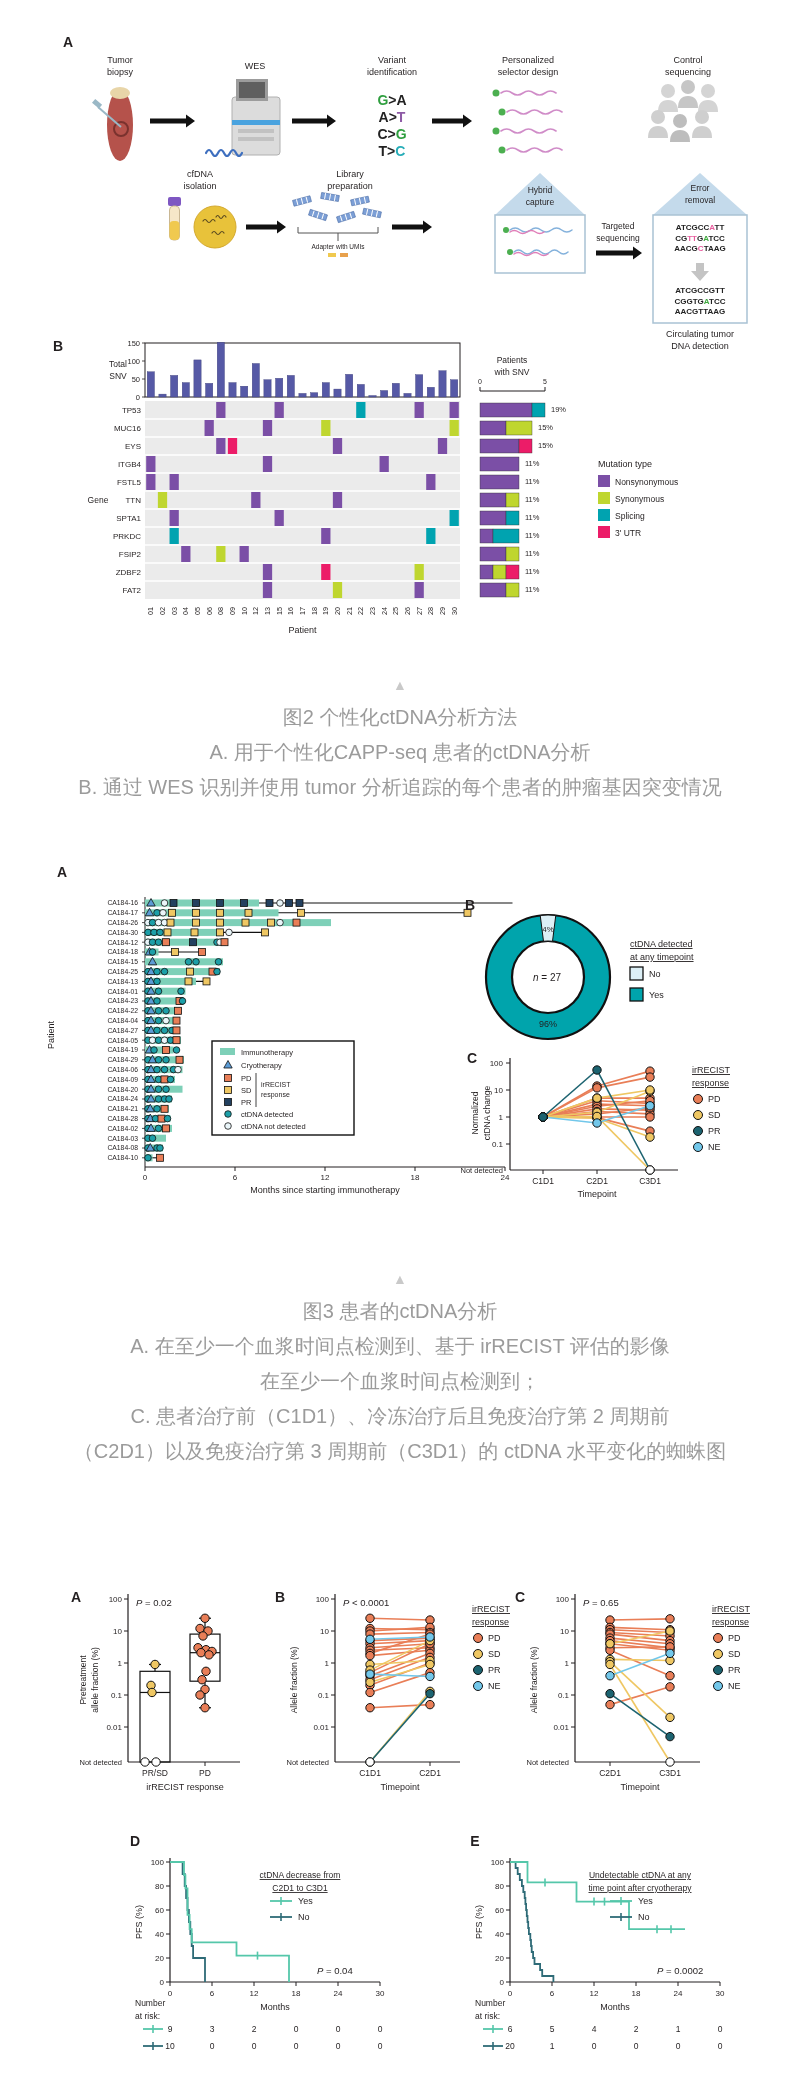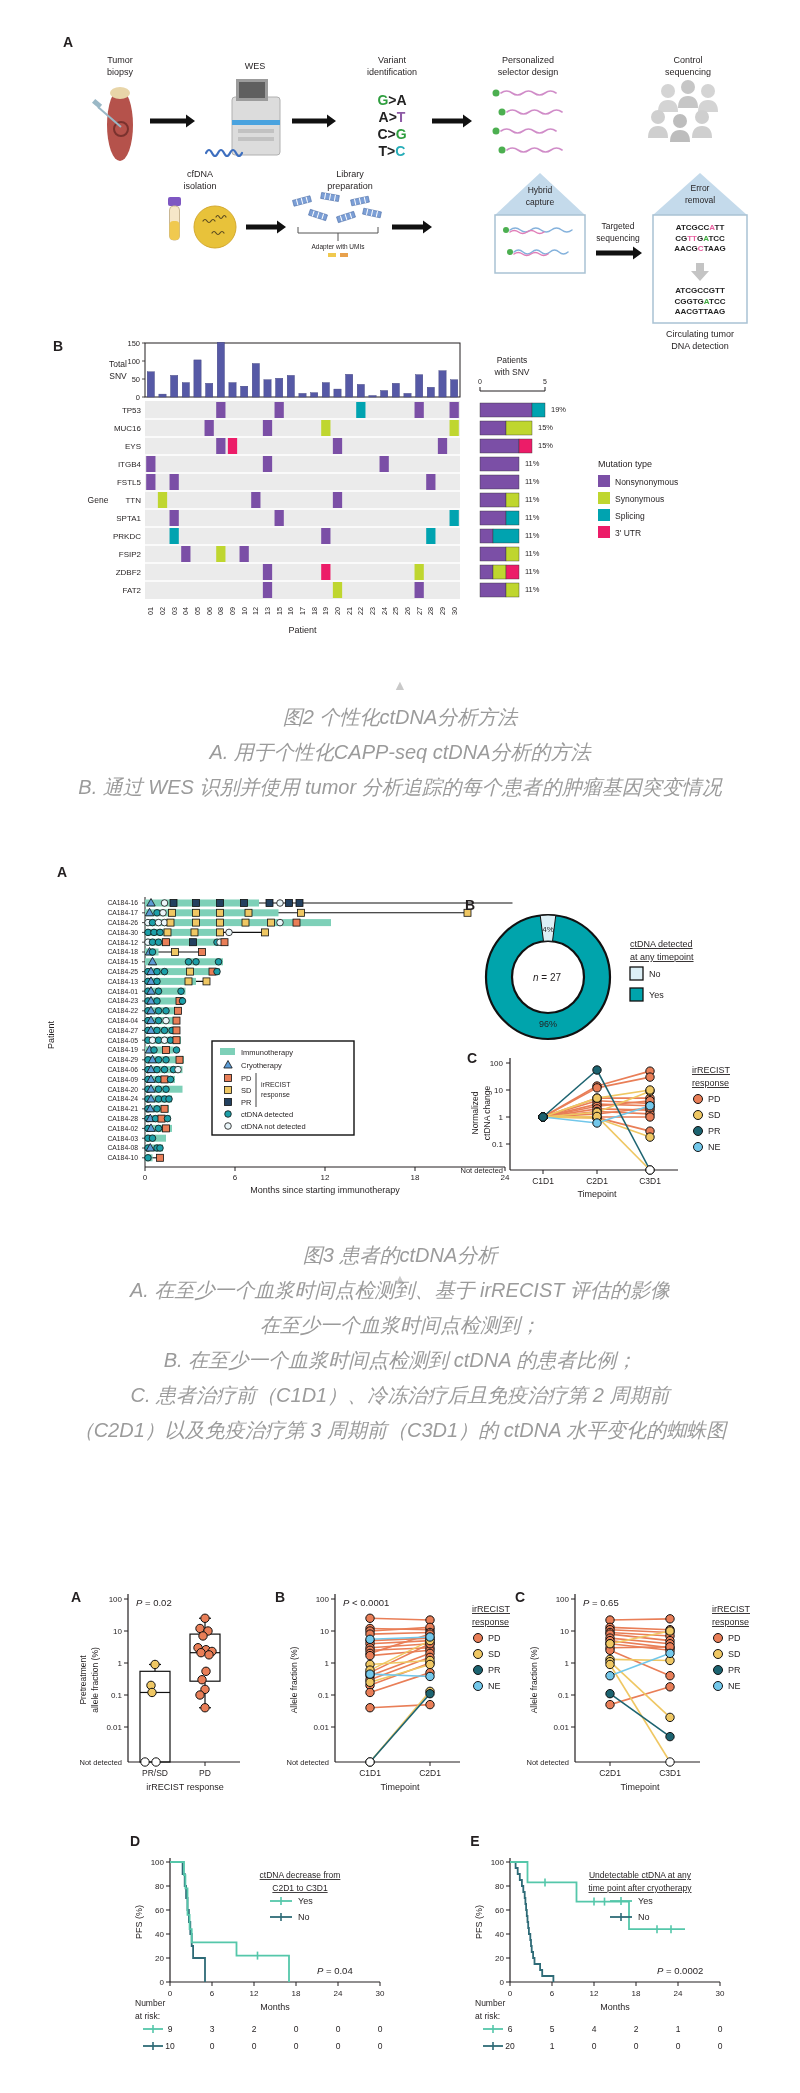--- a/index.html
+++ b/index.html
@@ -1,21 +1,21 @@
 <!DOCTYPE html>
 <html><head>
 <meta charset="utf-8">
 <style>
   html,body{margin:0;padding:0;background:#fff;}
   .page{position:relative;width:800px;height:2093px;background:#fff;overflow:hidden;
         font-family:"Liberation Sans",sans-serif;}
   svg{position:absolute;}
   svg text{font-family:"Liberation Sans",sans-serif;fill:#231F20;}
   .sep{position:absolute;left:0;width:100%;text-align:center;color:#C9C9C9;font-size:14px;line-height:14px;}
-  .caption{position:absolute;left:0;width:100%;text-align:center;color:#9B9B9B;font-size:20px;line-height:35px;font-style:italic;}
+  .caption{position:absolute;left:0;width:100%;text-align:center;color:#9B9B9B;font-size:20px;line-height:35px;}
   .caption div{white-space:nowrap;}
 </style>
 </head>
 <body>
 
 <div class="page">
   <svg id="fig2" style="left:40px;top:25px" width="720" height="625" viewBox="0 0 720 625">
       <g>
         <text x="28" y="22" font-size="14" text-anchor="middle" fill="#231F20" font-weight="bold">A</text>
         <text x="80" y="38" font-size="9" text-anchor="middle" fill="#231F20">Tumor</text>
@@ -348,21 +348,21 @@
           <rect x="558" y="501" width="12" height="12" fill="#EC1C68"></rect>
           <text x="575" y="510.5" font-size="8.5" text-anchor="start" fill="#231F20">3' UTR</text>
         </g>
       </g>
     </svg>
 
   <div class="sep" style="top:678px">▲</div>
 
   <div class="caption" style="top:700px">
     <div>图2 个性化ctDNA分析方法</div>
-    <div>A. 用于个性化CAPP-seq ctDNA分析的方法</div>
+    <div>A. 用于个性化CAPP-seq 患者的ctDNA分析</div>
     <div>B. 通过 WES 识别并使用 tumor 分析追踪的每个患者的肿瘤基因突变情况</div>
   </div>
 
   <svg id="fig3" style="left:40px;top:855px" width="720" height="365" viewBox="0 0 720 365">
       <g>
         <text x="22" y="22" font-size="14" text-anchor="middle" fill="#231F20" font-weight="bold">A</text>
         <line x1="105" y1="42" x2="105" y2="312" stroke="#231F20" stroke-width="1"></line>
         <line x1="105" y1="312" x2="105" y2="316" stroke="#231F20" stroke-width="1"></line>
         <text x="105" y="325" font-size="8" text-anchor="middle" fill="#231F20">0</text>
         <line x1="195" y1="312" x2="195" y2="316" stroke="#231F20" stroke-width="1"></line>
@@ -765,25 +765,24 @@
           <circle cx="658" cy="276" r="4.5" fill="#1C6370" stroke="#111" stroke-width="1"></circle>
           <text x="668" y="279" font-size="9" text-anchor="start" fill="#231F20">PR</text>
           <circle cx="658" cy="292" r="4.5" fill="#72C7EA" stroke="#111" stroke-width="1"></circle>
           <text x="668" y="295" font-size="9" text-anchor="start" fill="#231F20">NE</text>
         </g>
       </g>
     </svg>
 
   <div class="sep" style="top:1272px">▲</div>
 
-  <div class="caption" style="top:1238px">
+  <div class="caption" style="top:1294px">
     <div>图3 患者的ctDNA分析</div>
     <div>A. 在至少一个血浆时间点检测到、基于 irRECIST 评估的影像</div>
     <div>在至少一个血浆时间点检测到；</div>
-    <div>B. 在至少一个血浆时间点检测到 ctDNA 的患者比例；</div>
     <div>C. 患者治疗前（C1D1）、冷冻治疗后且免疫治疗第 2 周期前</div>
     <div>（C2D1）以及免疫治疗第 3 周期前（C3D1）的 ctDNA 水平变化的蜘蛛图</div>
   </div>
 
   <svg id="fig4" style="left:40px;top:1550px" width="720" height="540" viewBox="0 0 720 540">
       <g>
         <text x="36" y="52" font-size="14" text-anchor="middle" fill="#231F20" font-weight="bold">A</text>
         <line x1="88" y1="44" x2="88" y2="212" stroke="#231F20" stroke-width="1.2"></line>
         <line x1="88" y1="212" x2="200" y2="212" stroke="#231F20" stroke-width="1.2"></line>
         <line x1="84" y1="49" x2="88" y2="49" stroke="#231F20" stroke-width="1"></line>

